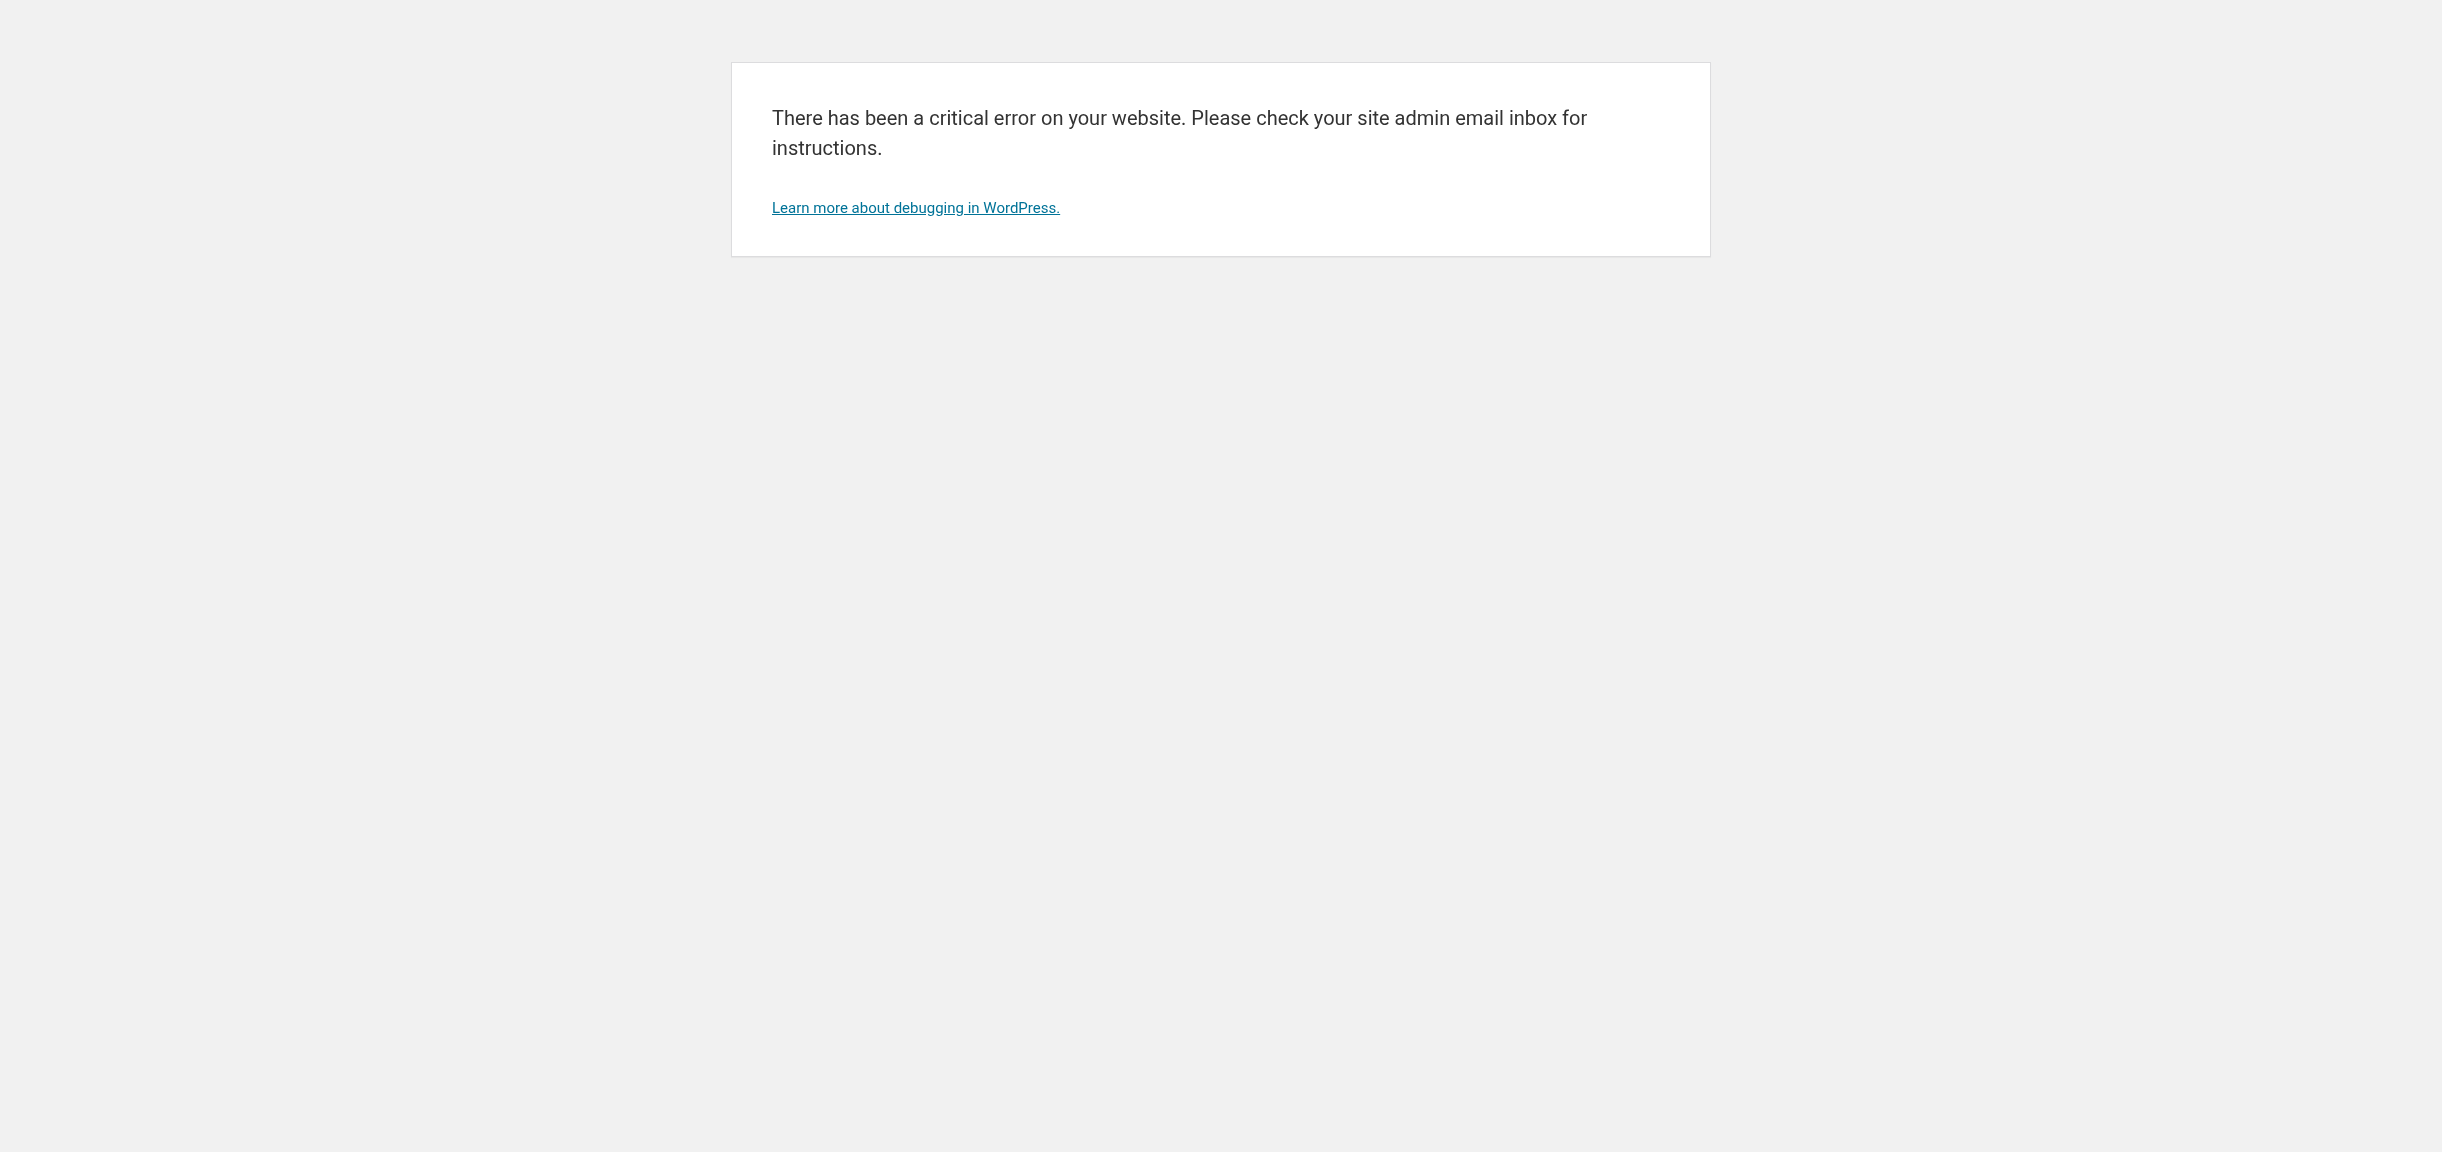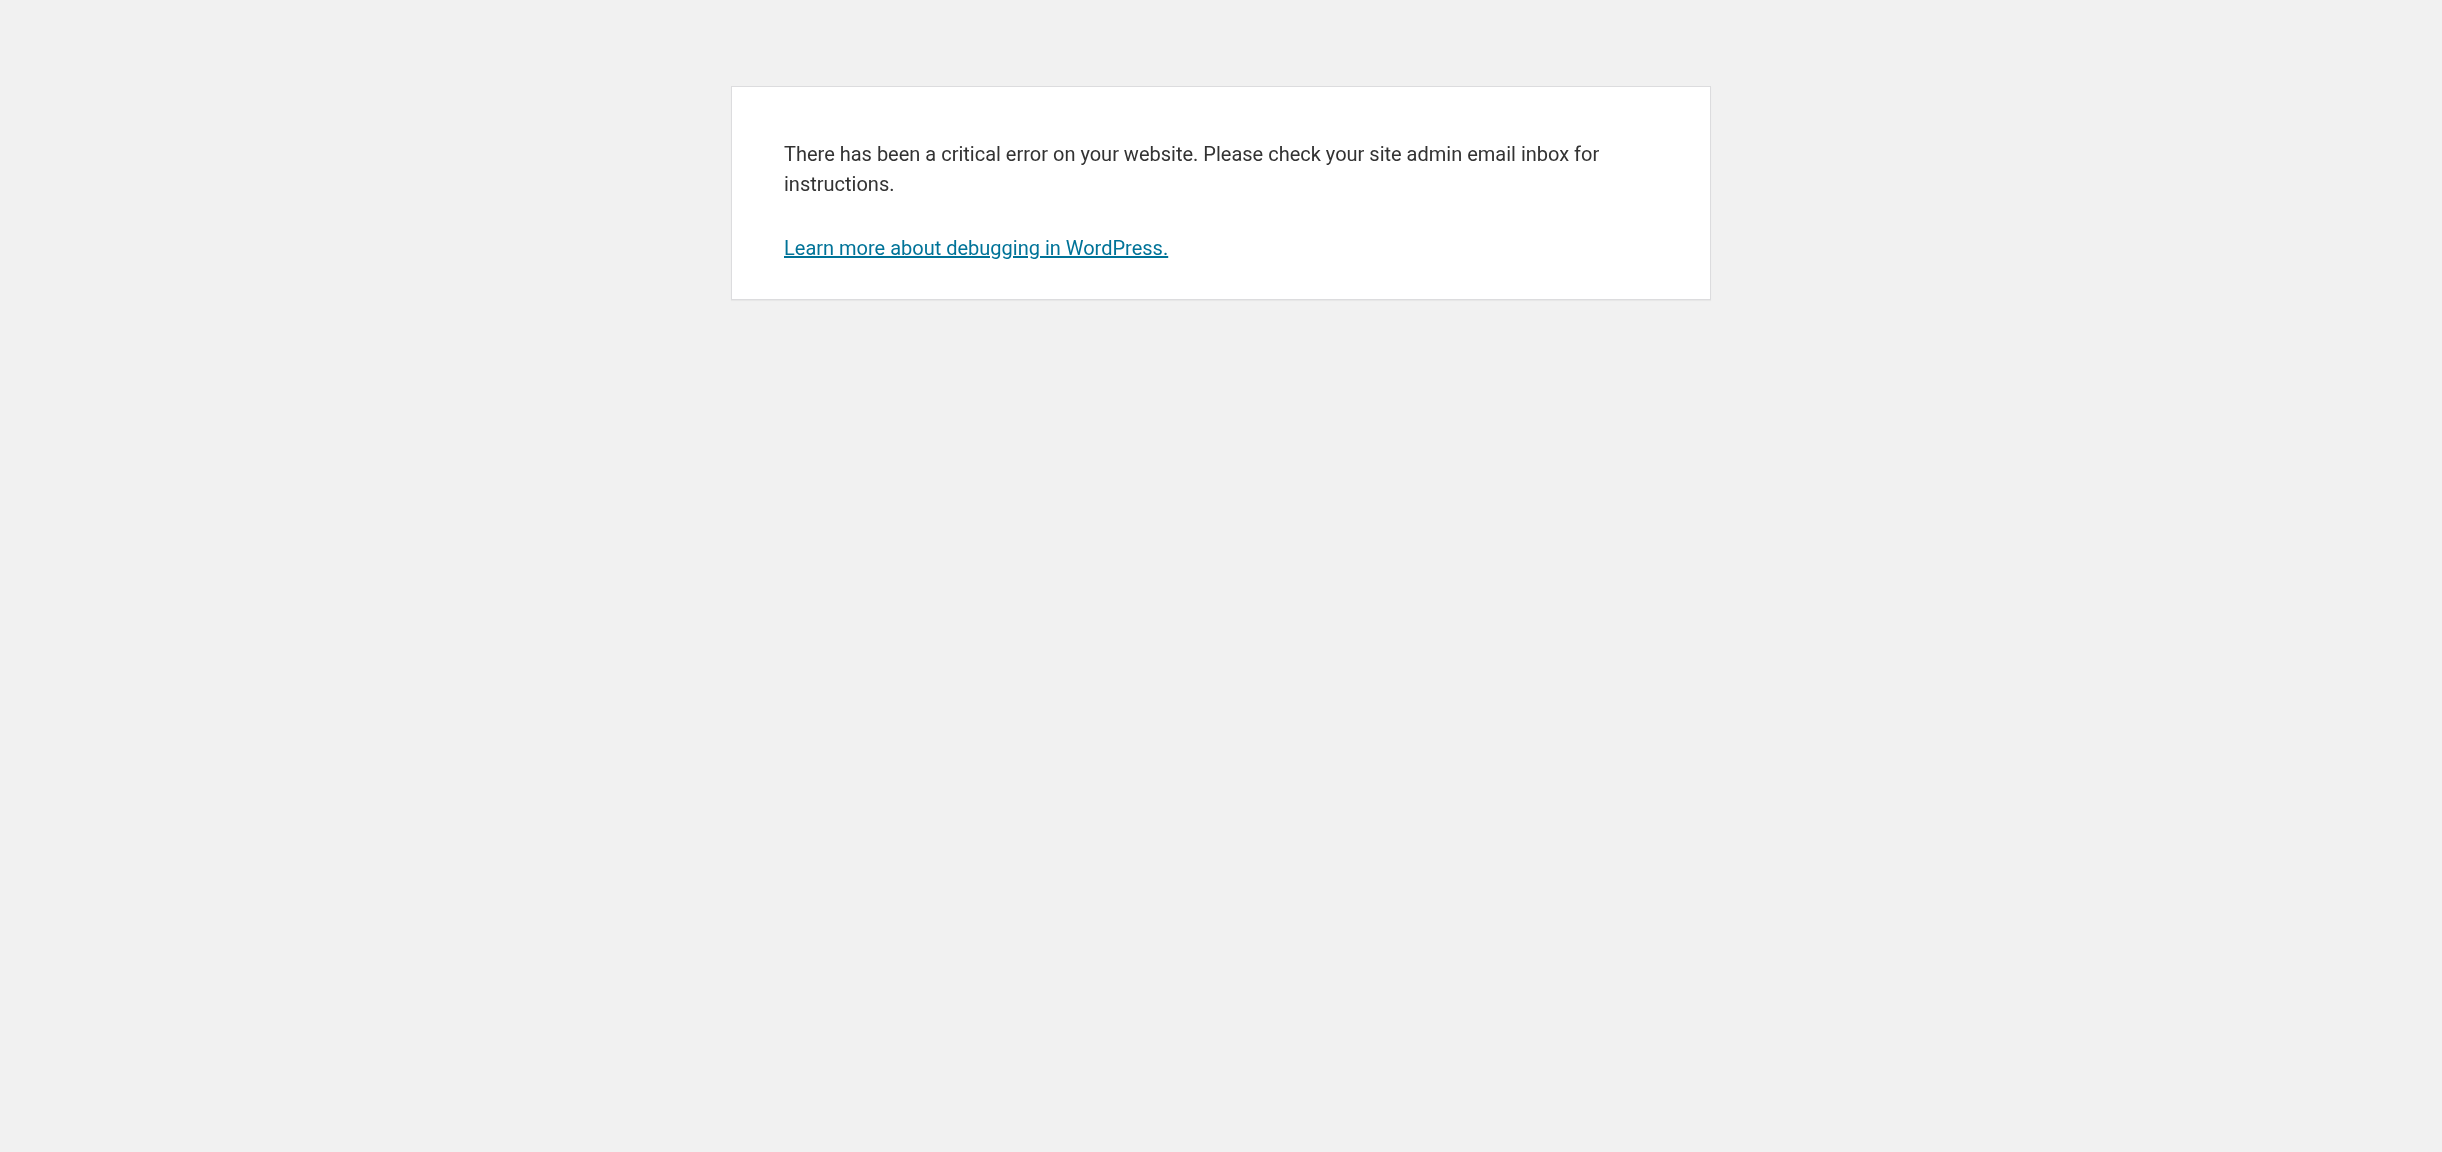--- a/index.html
+++ b/index.html
@@ -1,16 +1,16 @@
 <!DOCTYPE html>
 <html><head>
   <meta charset="utf-8">
   <style>
     * {
-      margin: 12px;
+      margin: 0;
       padding: 0;
       box-sizing: border-box;
     }
     body {
       background-color: #f1f1f1;
       font-family: -apple-system, BlinkMacSystemFont, "Segoe UI", Roboto, Oxygen-Sans, Ubuntu, Cantarell, "Helvetica Neue", sans-serif;
       min-height: 100vh;
       padding-top: 62px;
     }
     .error-box {
@@ -22,21 +22,21 @@
       box-shadow: 0 1px 1px rgba(0,0,0,0.04);
     }
     .error-message {
       color: #333333;
       font-size: 20px;
       line-height: 1.5;
       margin-bottom: 34px;
     }
     .debug-link {
       color: #007398;
-      font-size: 20px;
+      font-size: 15px;
       text-decoration: underline;
       line-height: 1.5;
     }
   </style>
 </head>
 <body>
 
 <div class="error-box">
   <p class="error-message">There has been a critical error on your website. Please check your site admin email inbox for instructions.</p>
   <a href="#" class="debug-link">Learn more about debugging in WordPress.</a>

